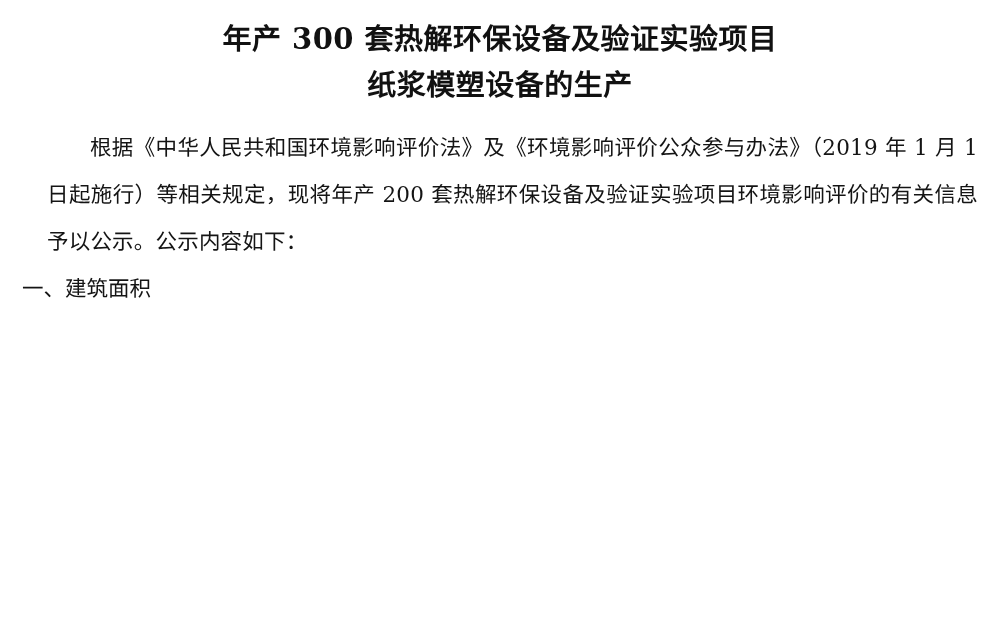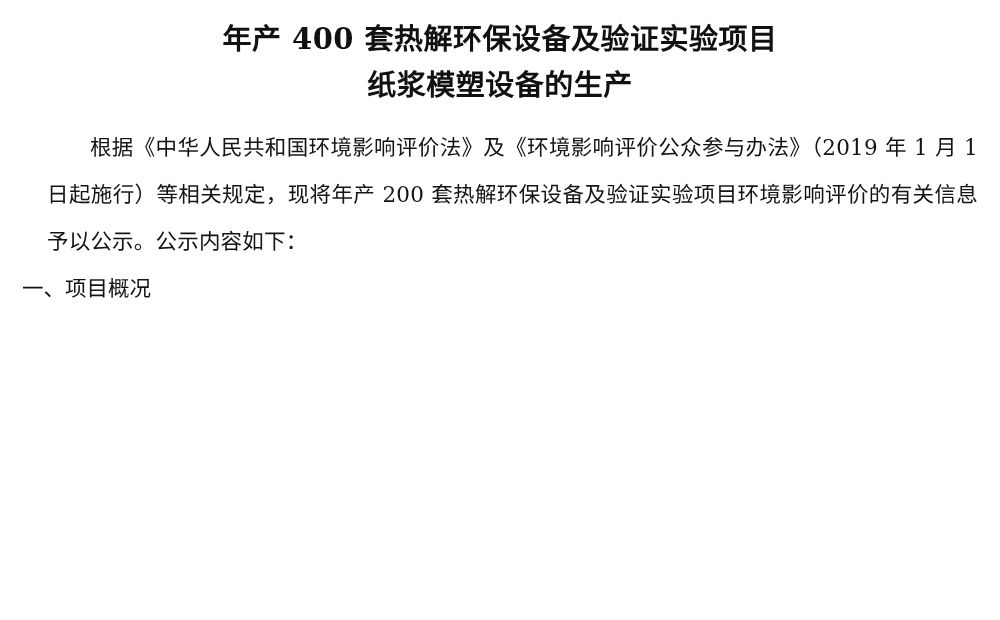--- a/index.html
+++ b/index.html
@@ -65,23 +65,23 @@
     line-height: 0;
   }
 </style>
 </head>
 <body>
 
 <div class="page">
 
   <div class="title-block">
     <h1 class="doc-title">
-      <span class="line">年产 400 套热解环保设备及验证实验项目</span>
+      <span class="line">年产 300 套热解环保设备及验证实验项目</span>
       <span class="line">纸浆模塑设备的生产</span>
     </h1>
   </div>
 
   <p class="body-text indent">根据《中华人民共和国环境影响评价法》及《环境影响评价公众参与办法》（2019 年 1 月 1 日起施行）等相关规定，现将年产 200 套热解环保设备及验证实验项目环境影响评价的有关信息予以公示。公示内容如下：</p>
 
-  <p class="section-heading">一、项目概况</p>
+  <p class="section-heading">一、建筑面积</p>
 
 
 </div>
 
 </body></html>

